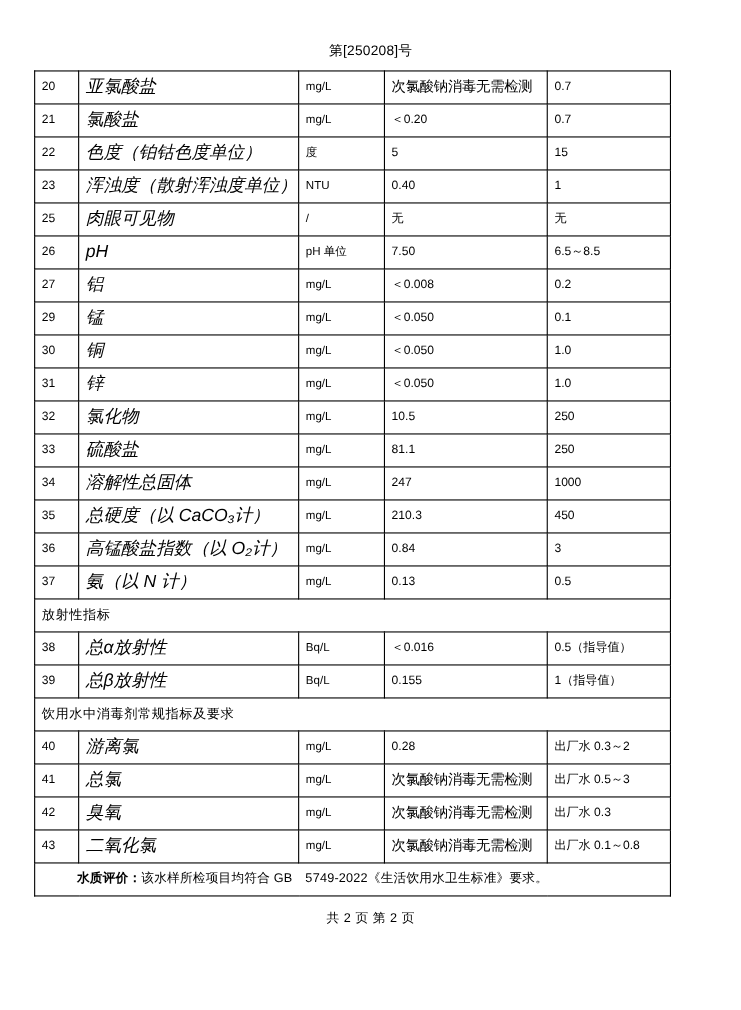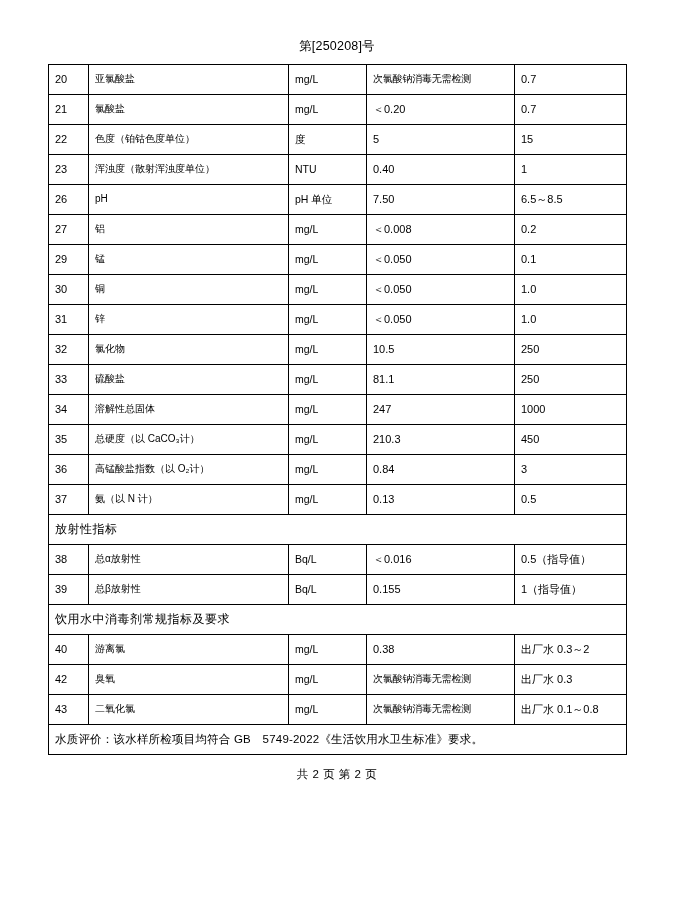--- a/index.html
+++ b/index.html
@@ -11,21 +11,21 @@
     width: 674px;
     height: 918px;
     font-family: "Liberation Sans", sans-serif;
     color: #000000;
     position: relative;
   }
   .page {
     width: 674px;
     height: 918px;
     box-sizing: border-box;
-    padding: 0 48px;
+    padding: 0 31px;
     position: relative;
   }
   .doc-header {
     text-align: center;
     font-size: 12.5px;
     padding-top: 38px;
     padding-bottom: 9px;
     letter-spacing: 0.2px;
   }
   table.report {
@@ -43,42 +43,43 @@
     overflow: hidden;
     white-space: nowrap;
   }
   col.c-no    { width: 40px; }
   col.c-item  { width: 200px; }
   col.c-unit  { width: 78px; }
   col.c-res   { width: 148px; }
   col.c-std   { width: 112px; }
 
   td.no      { font-size: 11px; }
-  td.item    { font-size: 10px; }
+  td.item    { font-size: 16px; font-style: italic; }
   td.unit    { font-size: 10.5px; }
   td.res     { font-size: 11px; }
   td.std     { font-size: 11px; }
 
   td.section {
     font-size: 12px;
     padding-left: 12px;
     letter-spacing: 0.5px;
   }
   td.small-res {
-    font-size: 10px;
+    font-size: 13px;
     letter-spacing: -0.2px;
   }
   td.eval {
     font-size: 11.5px;
     height: 32px;
     padding-left: 10px;
     letter-spacing: 0.2px;
   }
   .eval-label {
-    font-weight: normal;
+    font-weight: bold;
+    margin-left: 32px;
   }
   .footer {
     text-align: center;
     font-size: 11.5px;
     padding-top: 12px;
     letter-spacing: 0.5px;
   }
 </style>
 </head>
 <body>
@@ -118,20 +119,27 @@
           <td class="std">15</td>
         </tr>
         <tr>
           <td class="no">23</td>
           <td class="item">浑浊度（散射浑浊度单位）</td>
           <td class="unit">NTU</td>
           <td class="res">0.40</td>
           <td class="std">1</td>
         </tr>
         <tr>
+          <td class="no">25</td>
+          <td class="item">肉眼可见物</td>
+          <td class="unit">/</td>
+          <td class="res">无</td>
+          <td class="std">无</td>
+        </tr>
+        <tr>
           <td class="no">26</td>
           <td class="item">pH</td>
           <td class="unit">pH 单位</td>
           <td class="res">7.50</td>
           <td class="std">6.5～8.5</td>
         </tr>
         <tr>
           <td class="no">27</td>
           <td class="item">铝</td>
           <td class="unit">mg/L</td>
@@ -218,22 +226,29 @@
           <td class="res">0.155</td>
           <td class="std">1（指导值）</td>
         </tr>
         <tr>
           <td class="section" colspan="5">饮用水中消毒剂常规指标及要求</td>
         </tr>
         <tr>
           <td class="no">40</td>
           <td class="item">游离氯</td>
           <td class="unit">mg/L</td>
-          <td class="res">0.38</td>
+          <td class="res">0.28</td>
           <td class="std">出厂水 0.3～2</td>
+        </tr>
+        <tr>
+          <td class="no">41</td>
+          <td class="item">总氯</td>
+          <td class="unit">mg/L</td>
+          <td class="res small-res">次氯酸钠消毒无需检测</td>
+          <td class="std">出厂水 0.5～3</td>
         </tr>
         <tr>
           <td class="no">42</td>
           <td class="item">臭氧</td>
           <td class="unit">mg/L</td>
           <td class="res small-res">次氯酸钠消毒无需检测</td>
           <td class="std">出厂水 0.3</td>
         </tr>
         <tr>
           <td class="no">43</td>

